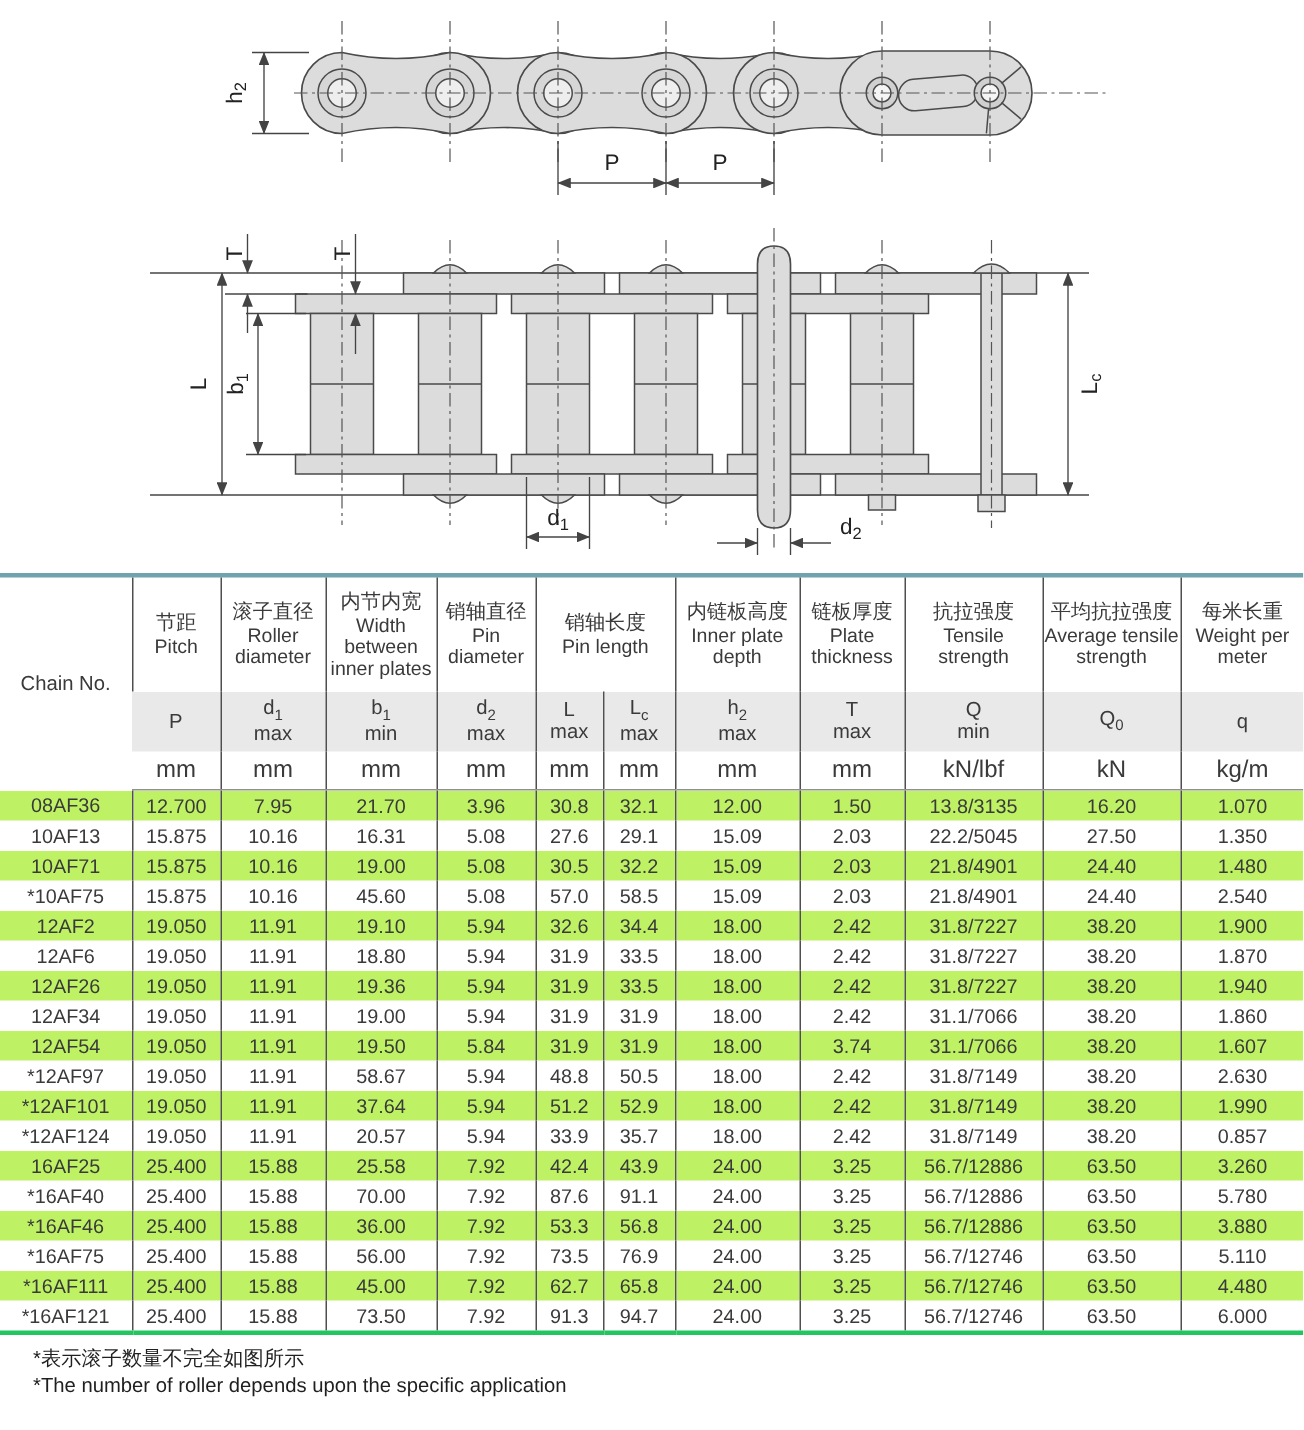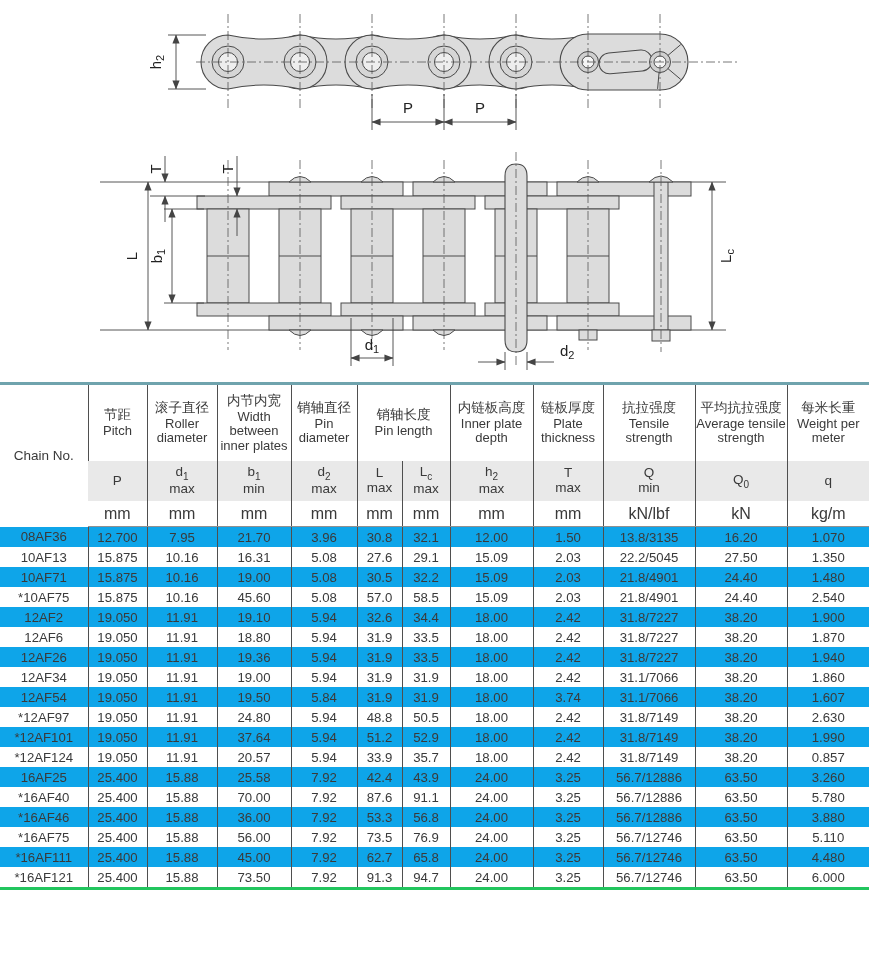--- a/index.html
+++ b/index.html
@@ -28,21 +28,21 @@
   .spec-table thead tr.grp-row th{height:76px;}
   .grp .cn{font-size:13.5px;line-height:1.25;}
   .grp .en{font-size:13px;line-height:1.12;}
   .chain-th{font-size:13.5px;}
   .sym-row th{background:#e9e9e9;height:40px;font-size:13.5px;line-height:1.1;}
   .sym-row .sym{display:block;}
   .sym-row .lim{display:block;}
   .sym-row sub{font-size:10px;}
   .unit-row td{height:25px;font-size:16px;border-bottom:1px solid #909090;}
   tbody td{height:20px;font-size:13.2px;}
-  tbody tr.alt{background:#0ea5e9;}
+  tbody tr.alt{background:#bef264;}
   tbody tr:last-child td{border-bottom:3px solid #22c55e;}
   .notes{padding:7px 0 0 22px;font-size:13.5px;color:#1f1f1f;line-height:1.35;}
 </style>
 </head>
 <body>
 
 <div class="page">
 
   <div class="diagram-wrap">
   <svg width="869" height="380" viewBox="0 0 869 380">
@@ -468,21 +468,21 @@
           <td>18.00</td>
           <td>3.74</td>
           <td>31.1/7066</td>
           <td>38.20</td>
           <td>1.607</td>
         </tr>
         <tr>
           <td>*12AF97</td>
           <td>19.050</td>
           <td>11.91</td>
-          <td>24.80</td>
+          <td>58.67</td>
           <td>5.94</td>
           <td>48.8</td>
           <td>50.5</td>
           <td>18.00</td>
           <td>2.42</td>
           <td>31.8/7149</td>
           <td>38.20</td>
           <td>2.630</td>
         </tr>
         <tr class="alt">
@@ -593,14 +593,18 @@
           <td>94.7</td>
           <td>24.00</td>
           <td>3.25</td>
           <td>56.7/12746</td>
           <td>63.50</td>
           <td>6.000</td>
         </tr>
       </tbody>
   </table>
 
+  <div class="notes">
+    <div>*表示滚子数量不完全如图所示</div>
+    <div>*The number of roller depends upon the specific application</div>
+  </div>
 
 </div>
 
 </body></html>

